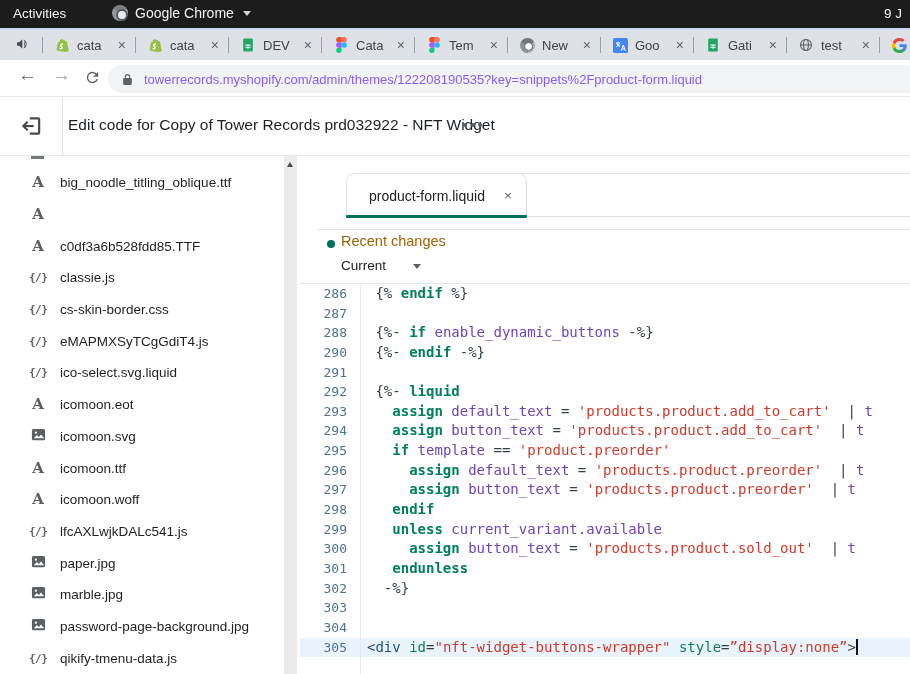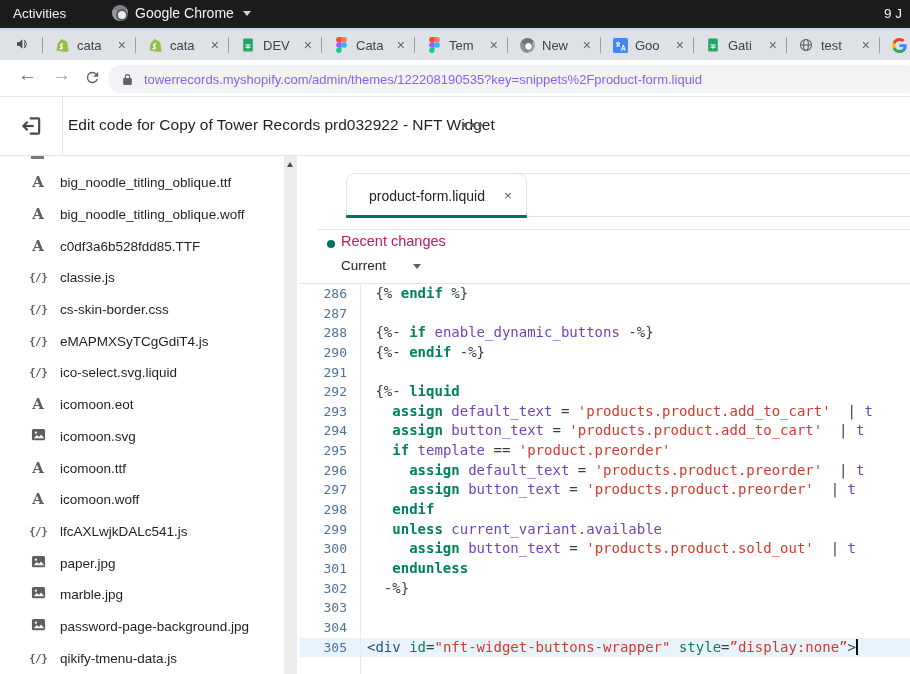--- a/index.html
+++ b/index.html
@@ -80,21 +80,21 @@
               border:1px solid #dfe3e8; border-bottom:none; border-radius:9px 9px 0 0;
               display:flex; align-items:center; padding:0 14px 0 22px; cursor:default;margin-left:28px; }
   .file-tab::after { content:""; position:absolute; left:-1px; right:-1px; bottom:-1px; height:3.5px;
               background:var(--teal,#00715c); border-radius:1px; }
   .file-tab .ft-label { font-size:14px; color:#202223; }
   .file-tab .ft-close { margin-left:auto; color:#5c5f62; font-size:13.5px; }
   .panel-top { position:absolute; left:18px; right:0; top:73px; height:1px; background:#e3e5e7; }
   .panel-bottom { position:absolute; left:0; right:0; top:127px; height:1px; background:#e3e5e7; }
   .rc-bullet { position:absolute; left:27px; top:84px; width:8px; height:8px; border-radius:50%;
                background:var(--teal,#00715c); }
-  .rc-title { position:absolute; left:41px; top:77px; font-size:14.5px; color:#be185d; }
+  .rc-title { position:absolute; left:41px; top:77px; font-size:14.5px; color:#a16207; }
   .rc-current { position:absolute; left:41px; top:102px; font-size:13.5px; color:#202223;
                 display:flex; align-items:center; gap:27px; cursor:default; }
   .rc-caret { width:0; height:0; border-left:4.5px solid transparent; border-right:4.5px solid transparent;
               border-top:5px solid #5c5f62; margin-top:2px; }
 
   .code { position:absolute; left:0; right:0; top:128px; bottom:0; overflow:hidden;
           font-family:"DejaVu Sans Mono", monospace; line-height:19.65px; }
   .gutter-sep { position:absolute; left:60px; top:128px; bottom:0; width:1px; background:#e7e9eb; z-index:2; }
   .code-line { display:flex; height:19.65px; }
   .code-line.active { background:var(--activebg,#e9f3fc); }
@@ -280,21 +280,20 @@
 
   <div class="sidebar">
     <span class="partial-icon"></span>
     <div class="file-list" id="file-list">
         <div class="file-row">
           <span class="fi fi-font">A</span>
           <span class="fname">big_noodle_titling_oblique.ttf</span>
         </div>
         <div class="file-row">
           <span class="fi fi-font">A</span>
-          <span class="fname">big_noodle_titling_oblique.woff</span>
         </div>
         <div class="file-row">
           <span class="fi fi-font">A</span>
           <span class="fname">c0df3a6b528fdd85.TTF</span>
         </div>
         <div class="file-row">
           <span class="fi fi-code">{/}</span>
           <span class="fname">classie.js</span>
         </div>
         <div class="file-row">

